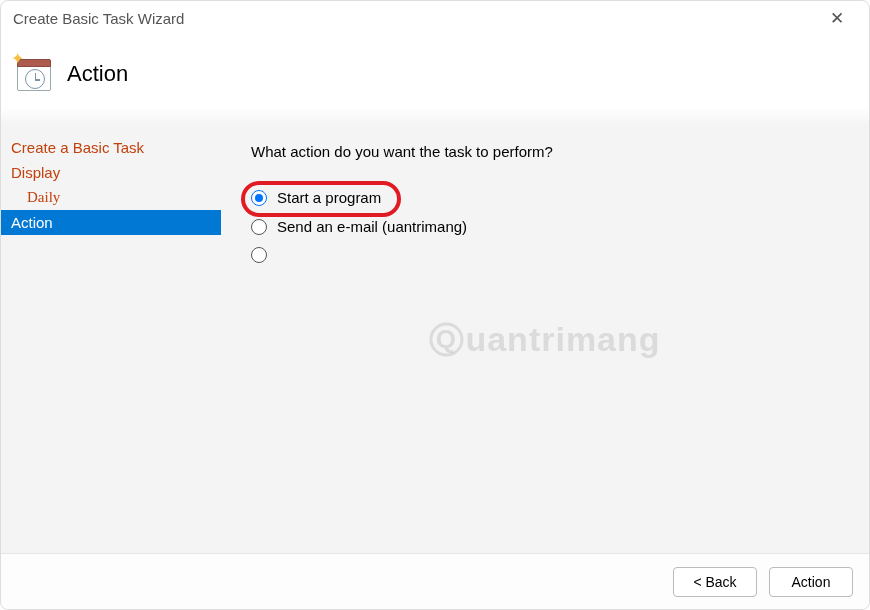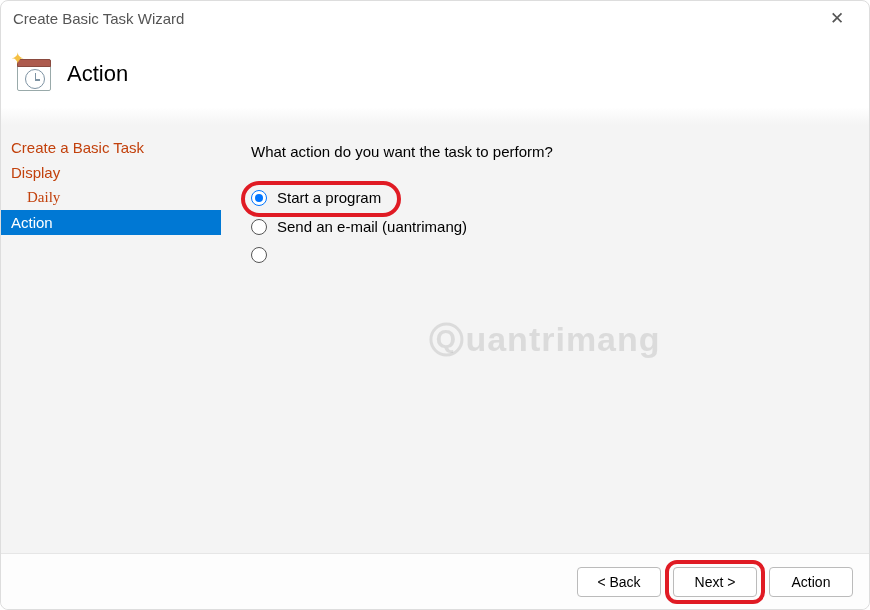--- a/index.html
+++ b/index.html
@@ -259,21 +259,17 @@
       </div>
     </div>
 
   </div>
 
   <div class="footer">
     <div class="btn-wrap">
       <button class="btn">&lt; Back</button>
     </div>
     <div class="btn-wrap">
-      <button class="btn">Next &gt;</button>
-      <span class="hl hl-next"></span>
-    </div>
-    <div class="btn-wrap">
       <button class="btn">Action</button>
     </div>
   </div>
 
 </div>
 
 </body></html>

